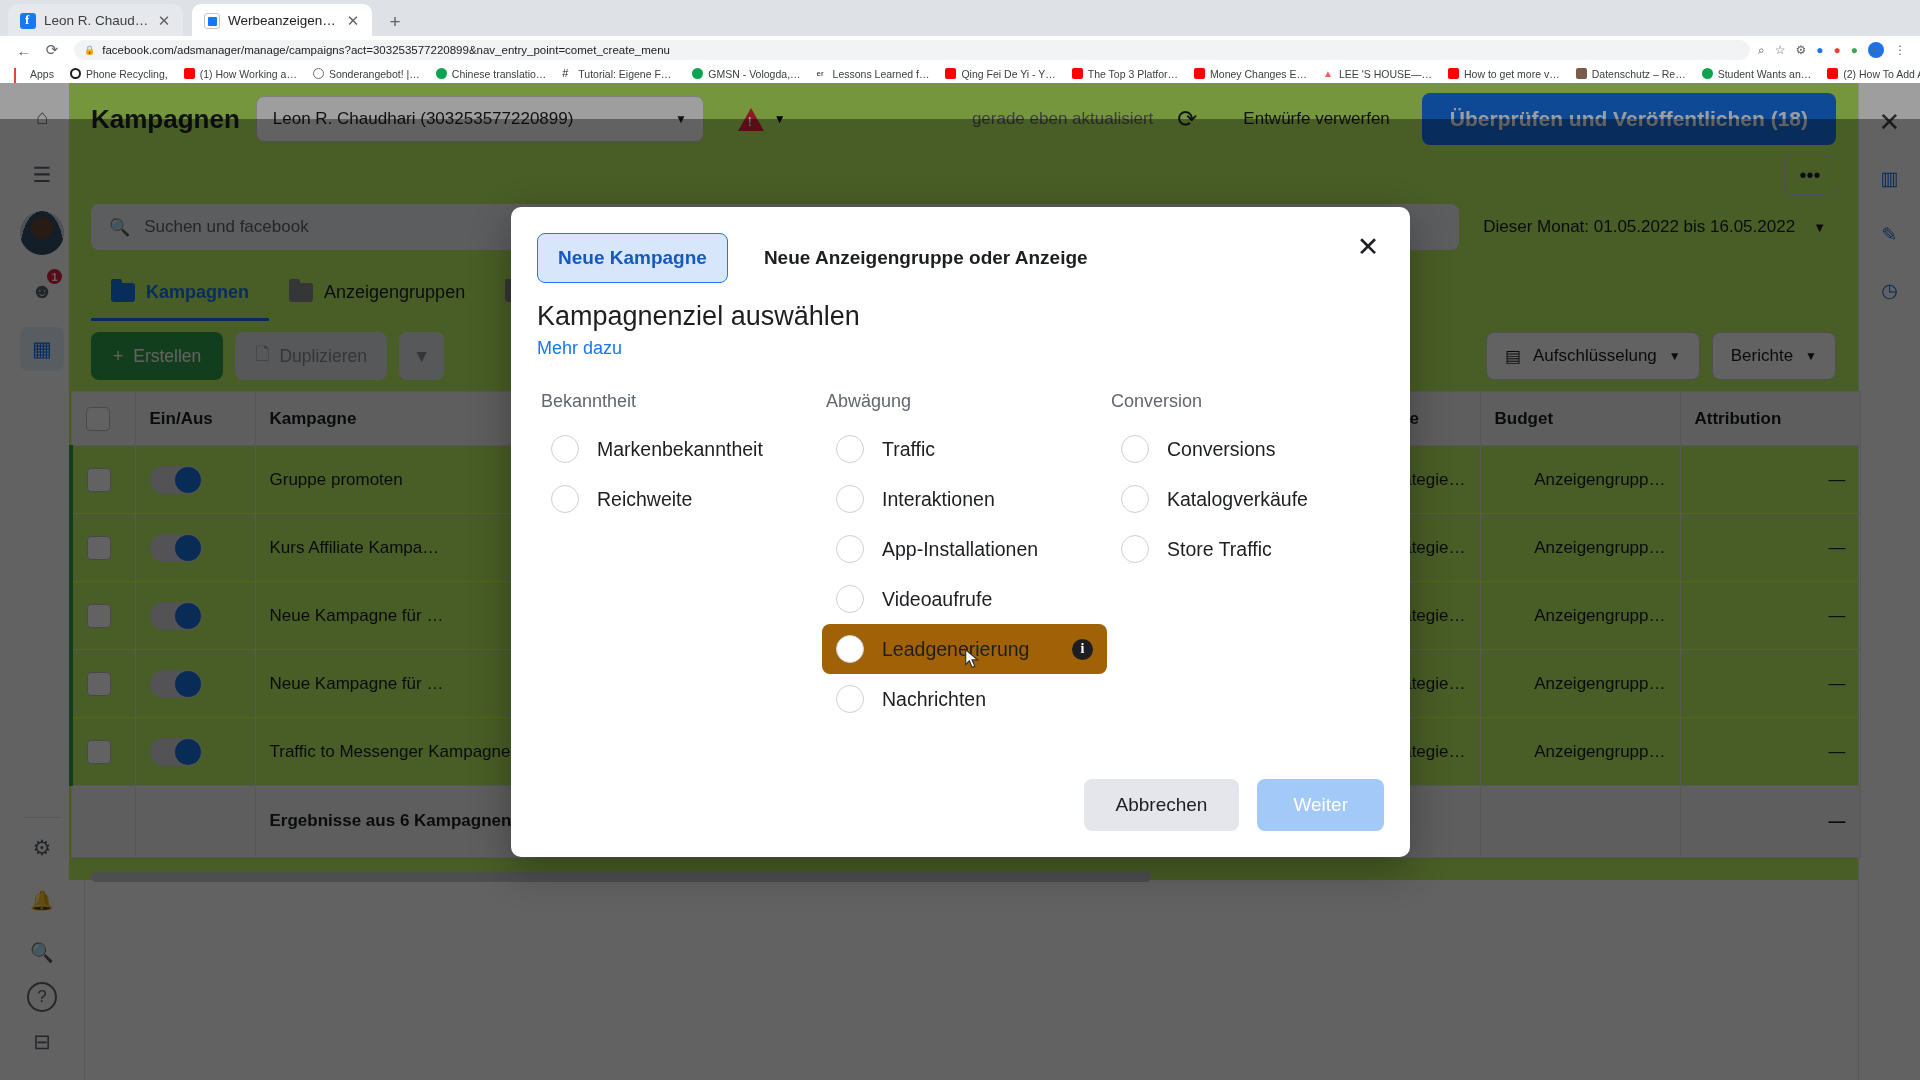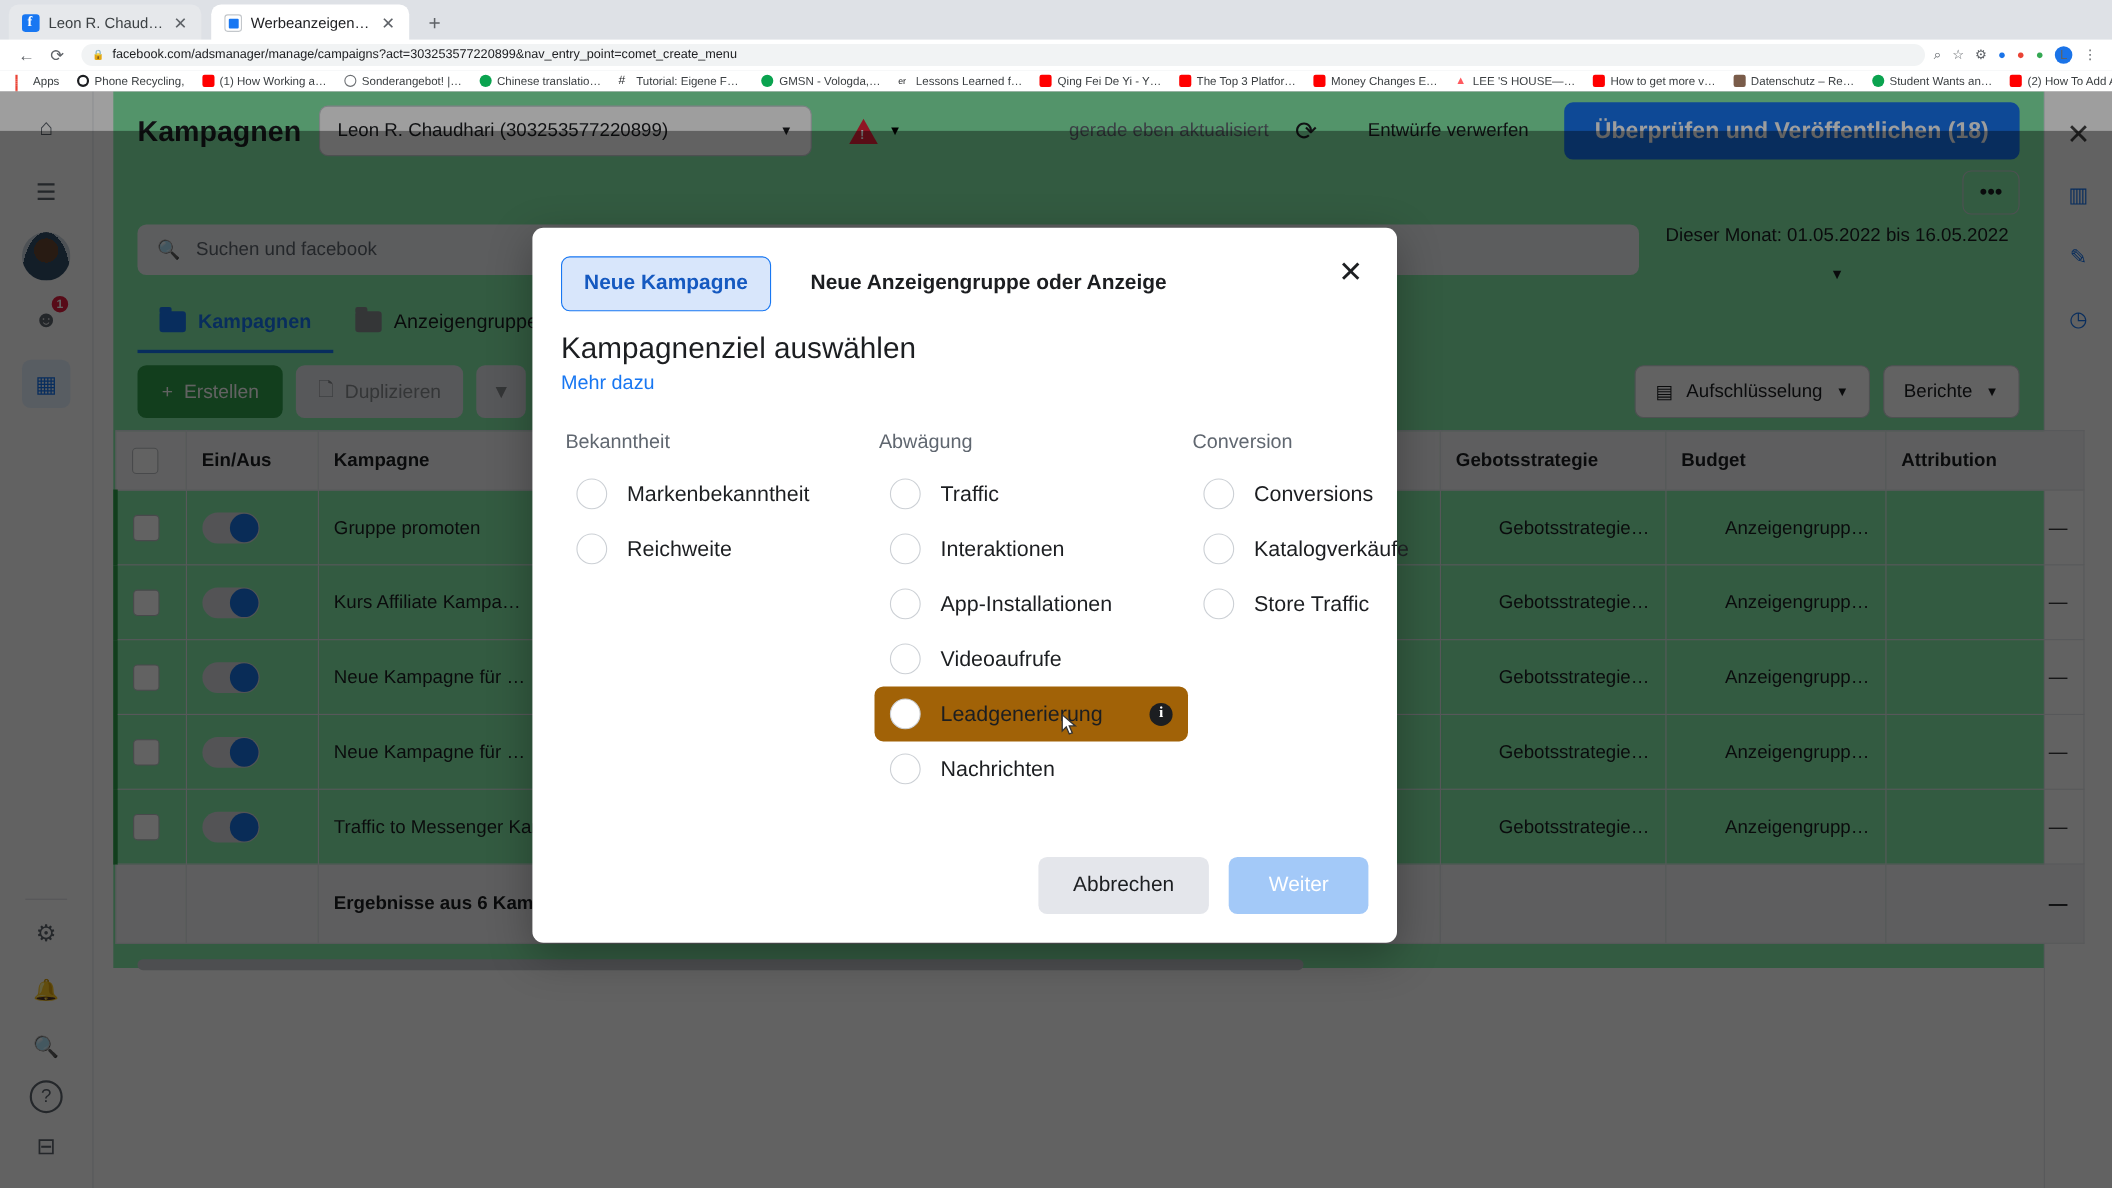--- a/index.html
+++ b/index.html
@@ -70,21 +70,21 @@
   .rail-divider { width:38px; height:1px; background:#dfe2e6; }
   .rail-bottom { margin-top:auto; display:flex; flex-direction:column; align-items:center; gap:8px; padding-bottom:16px;}
 
   .rightrail { position:absolute; right:0; top:0; width:62px; height:997px; background:#fff;
                border-left:1px solid #e4e6eb; display:flex; flex-direction:column; align-items:center;
                padding-top:22px; gap:22px; }
   .rr-ico { width:34px; height:34px; display:flex; align-items:center; justify-content:center;
             color:#1877f2; font-size:19px; }
   .rr-close { color:#444; font-size:26px; }
 
-  .content { position:absolute; left:103px; top:0; right:62px; height:797px; background:#86efac; }
+  .content { position:absolute; left:69px; top:0; right:62px; height:797px; background:#bef264; }
 
   .topbar { height:72px; display:flex; align-items:center; padding:0 22px; gap:16px; }
   .pgtitle { font-size:26px; font-weight:bold; color:#1c1e21; }
   .acct-select { width:448px; height:46px; border:1px solid #ccd0d5; border-radius:8px;
                  display:flex; align-items:center; padding:0 16px; font-size:17px; color:#1c1e21;
                  justify-content:space-between; background:#fff; }
   .warnwrap { display:flex; align-items:center; gap:10px; margin-left:18px; }
   .warn-tri { width:0;height:0;border-left:13px solid transparent;border-right:13px solid transparent;
               border-bottom:23px solid #e8243a; position:relative; }
   .warn-tri:after{content:"!"; position:absolute; left:-3px; top:7px; color:#fff; font-size:12px; font-weight:bold;}
@@ -96,21 +96,21 @@
                font-size:17px; color:#1c1e21; }
   .primary-btn { height:52px; padding:12px 28px; border-radius:8px; background:#1877f2; color:#fff;
                  font-size:21px; font-weight:bold; display:flex; align-items:center; }
   .dots-btn { width:52px;height:40px; border:1px solid #ccd0d5; border-radius:8px; display:flex;
               align-items:center; justify-content:center; color:#1c1e21; font-size:20px; margin-left:auto;}
 
   .searchrow { height:64px; display:flex; align-items:center; padding:0 22px; gap:14px; }
   .searchbox { flex:1; height:46px; background:#f0f2f5; border-radius:8px; display:flex; align-items:center;
                gap:14px; padding:0 18px; font-size:17px; color:#606770; }
   .daterange { height:46px; display:flex; align-items:center; gap:18px; font-size:17px; color:#1c1e21;
-               padding:0 10px;flex-direction:column; }
+               padding:0 10px; }
 
   .tabsrow { height:62px; display:flex; align-items:flex-end; padding:0 22px; gap:0; }
   .fbtab { height:54px; display:flex; align-items:center; gap:11px; padding:0 20px; font-size:18px;
            color:#1c1e21; border-bottom:3px solid transparent; }
   .fbtab.active { color:#1877f2; border-bottom-color:#1877f2; font-weight:bold; }
   .folder-ico { width:24px; height:19px; background:#1877f2; border-radius:3px; position:relative;}
   .folder-ico.grey { background:#8a8d91; }
   .folder-ico:before{content:""; position:absolute; top:-4px; left:0; width:11px; height:5px;
                      background:inherit; border-radius:2px 2px 0 0;}
 
@@ -134,21 +134,21 @@
                 background:#1b74e4;}
   .lnk { color:#385898; }
   .sub { font-size:14px; color:#606770; text-align:right; }
   .statusdot { width:9px; height:9px; border-radius:50%; border:2px solid #31a24c; display:inline-block;
                margin-right:9px; vertical-align:middle;}
   .rowmark { border-left:4px solid #31a24c !important; }
   tr.totals td { background:#f5f6f7; font-weight:bold; height:72px;}
   .scrollbar { height:10px; background:#c8ccd1; border-radius:5px; margin:14px 22px 0 22px; width:1060px;}
 
   
-  .overlay-modal { position:absolute; z-index:60; left:484px; top:207px; width:786px; height:650px;
+  .overlay-modal { position:absolute; z-index:60; left:511px; top:207px; width:899px; height:650px;
                    background:#fff; border-radius:10px; box-shadow:0 12px 40px rgba(0,0,0,.3); padding:0; }
   .modal-head { display:flex; align-items:center; padding:26px 26px 0 26px; gap:16px; position:relative;}
   .seg { height:50px; display:flex; align-items:center; padding:0 20px; border-radius:8px;
          font-size:19px; color:#1c1e21;font-weight:bold; }
   .seg.sel { background:#d8e6fb; border:1px solid #1877f2; color:#1559c0; font-weight:bold; }
   .modal-close { position:absolute; right:24px; top:22px; width:36px; height:36px; display:flex;
                  align-items:center; justify-content:center; font-size:27px; color:#1c1e21; }
   .modal-title { font-size:27px; color:#1c1e21; padding:18px 26px 0 26px; }
   .modal-link { font-size:18px; color:#1877f2; padding:6px 26px 0 26px; }
   .cols { display:flex; padding:32px 26px 0 26px; gap:0; }

